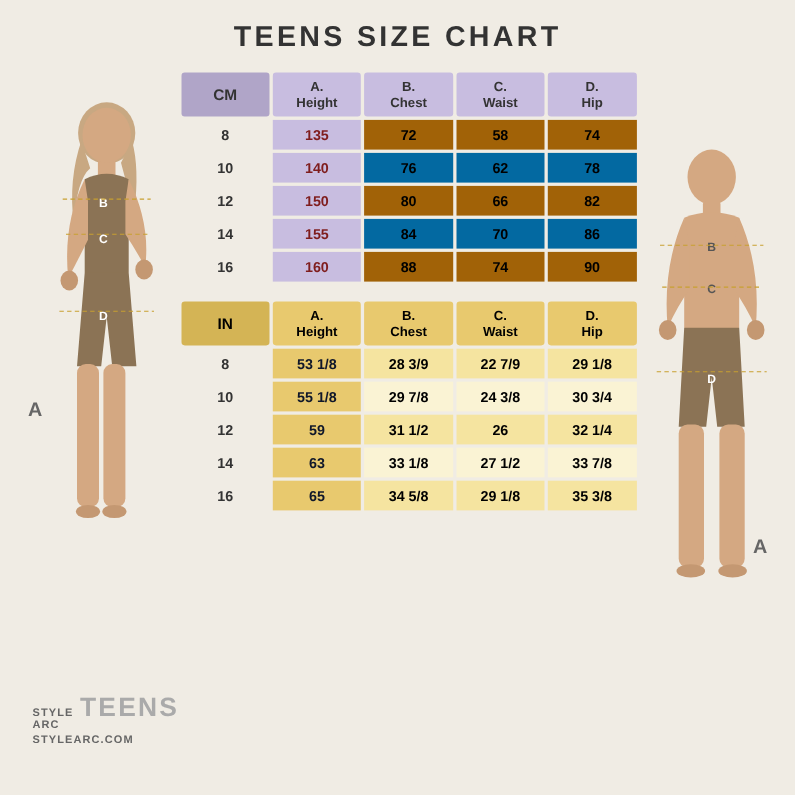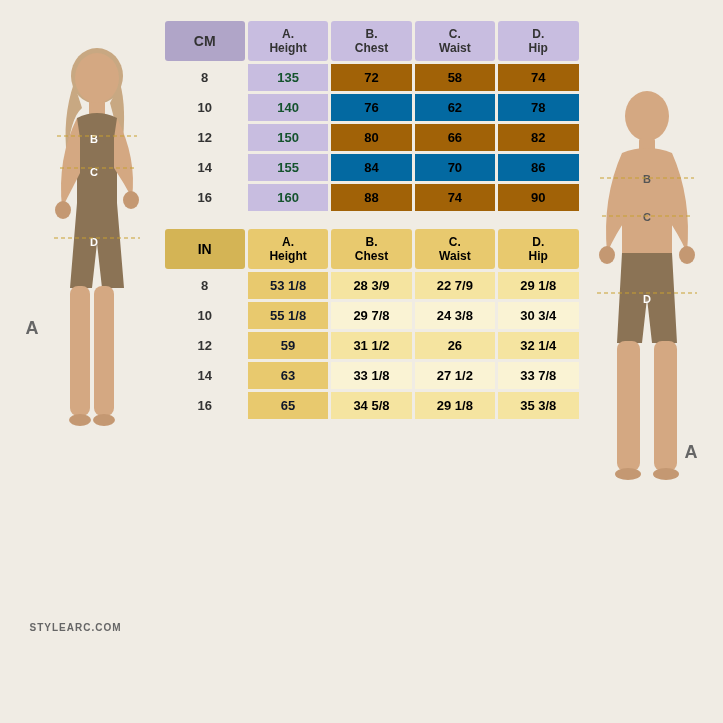--- a/index.html
+++ b/index.html
@@ -69,21 +69,21 @@
     .cm-table tr.row-odd td {
       background: #0369a1;
     }
     .cm-table td.size-cell {
       background: transparent !important;
       color: #333;
       font-weight: 700;
     }
     .cm-table td.highlight {
       background: #c8bde0 !important;
-      color: #14532d;
+      color: #7f1d1d;
     }
 
     
     .in-table th {
       background: #e8c96e;
       color: #000000;
       font-size: 12px;
       font-weight: 700;
       border-radius: 3px;
     }
@@ -171,20 +171,21 @@
       transform: translateY(-50%);
       font-size: 18px;
       font-weight: 900;
       color: #666;
     }
   </style>
 </head>
 <body>
 
 <div class="page">
+  <div class="title">TEENS SIZE CHART</div>
 
   <div class="content-area">
 
     <div class="left-side">
       <div class="a-label-left">A</div>
 
       <svg viewBox="0 0 120 580" width="120" height="580" style="position:absolute; left:10px; top:10px;">
 
         <ellipse cx="65" cy="48" rx="26" ry="28" fill="#c8a882"></ellipse>
         <path d="M42,55 Q30,90 35,130 Q38,90 50,80 Z" fill="#c8a882"></path>
@@ -217,20 +218,24 @@
         <ellipse cx="99" cy="172" rx="8" ry="9" fill="#c49872"></ellipse>
 
         <line x1="25" y1="108" x2="105" y2="108" stroke="#c8a030" stroke-width="1" stroke-dasharray="4,3"></line>
 
         <line x1="28" y1="140" x2="102" y2="140" stroke="#c8a030" stroke-width="1" stroke-dasharray="4,3"></line>
 
         <line x1="22" y1="210" x2="108" y2="210" stroke="#c8a030" stroke-width="1" stroke-dasharray="4,3"></line>
       </svg>
 
       <div class="brand-area" style="position:absolute; bottom:5px; left:8px;">
+        <div class="brand-style-arc">
+          <span style="font-size:10px; font-weight:900; color:#666; letter-spacing:1px; line-height:1.1; display:block;">STYLE<br>ARC</span>
+          <span style="font-size:24px; font-weight:900; color:#aaa; letter-spacing:2px; margin-left:4px;">TEENS</span>
+        </div>
         <div style="font-size:10px; font-weight:700; color:#666; letter-spacing:1px; text-transform:uppercase;">STYLEARC.COM</div>
       </div>
     </div>
 
     <div class="center-tables">
 
       <table class="cm-table">
         <thead>
           <tr>
             <th class="unit-cell">CM</th>

